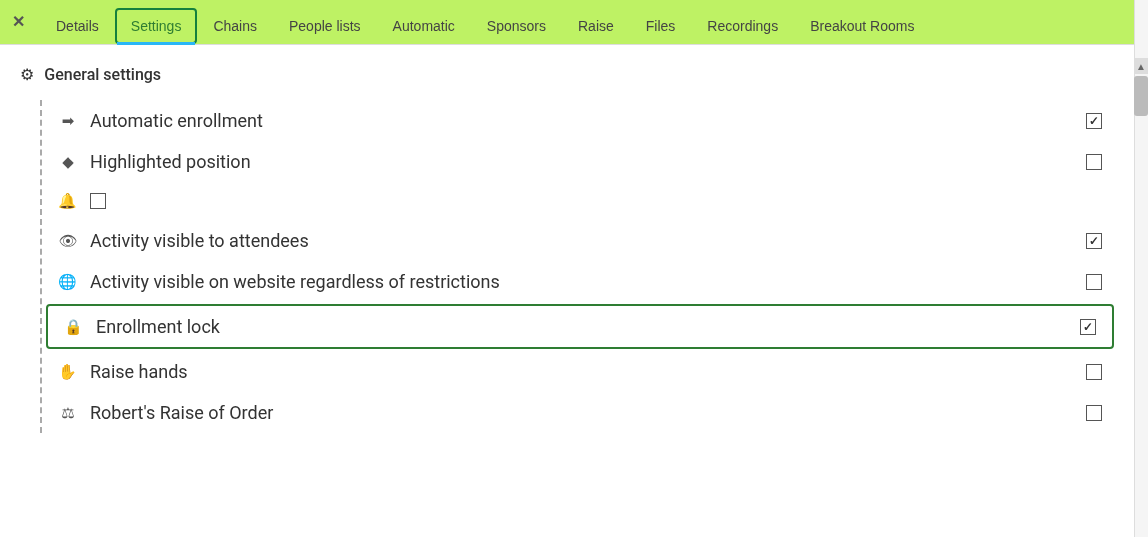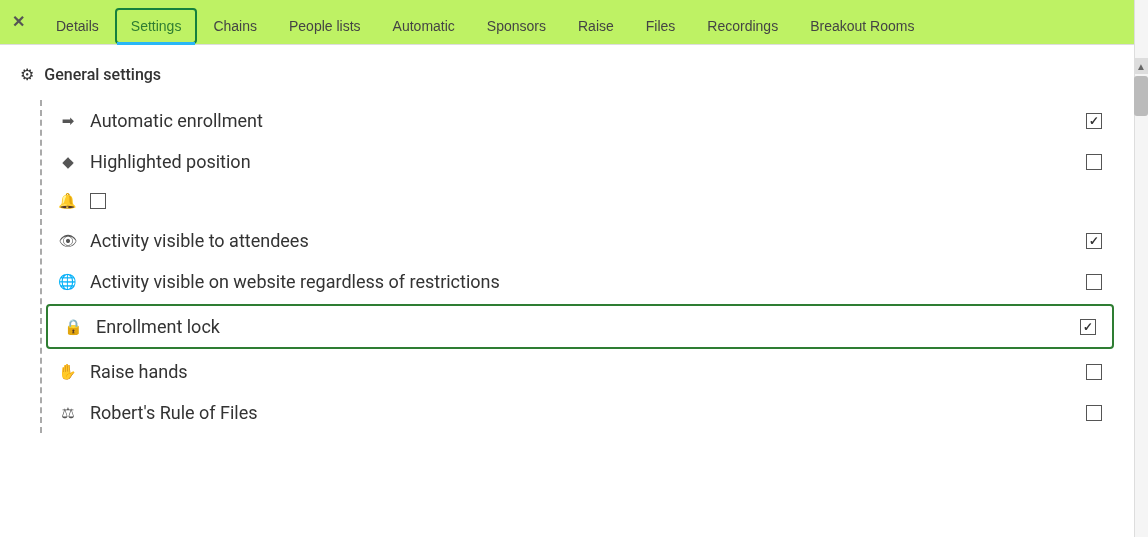--- a/index.html
+++ b/index.html
@@ -260,20 +260,20 @@
     <div class="setting-row">
       <span class="setting-icon icon-hand">✋</span>
       <span class="setting-label">Raise hands</span>
       <div class="checkbox-wrapper">
         <div class="checkbox"></div>
       </div>
     </div>
 
     <div class="setting-row">
       <span class="setting-icon icon-scale">⚖</span>
-      <span class="setting-label">Robert's Rule of Files</span>
+      <span class="setting-label">Robert's Raise of Order</span>
       <div class="checkbox-wrapper">
         <div class="checkbox"></div>
       </div>
     </div>
 
   </div>
 </div>
 
 </body></html>

